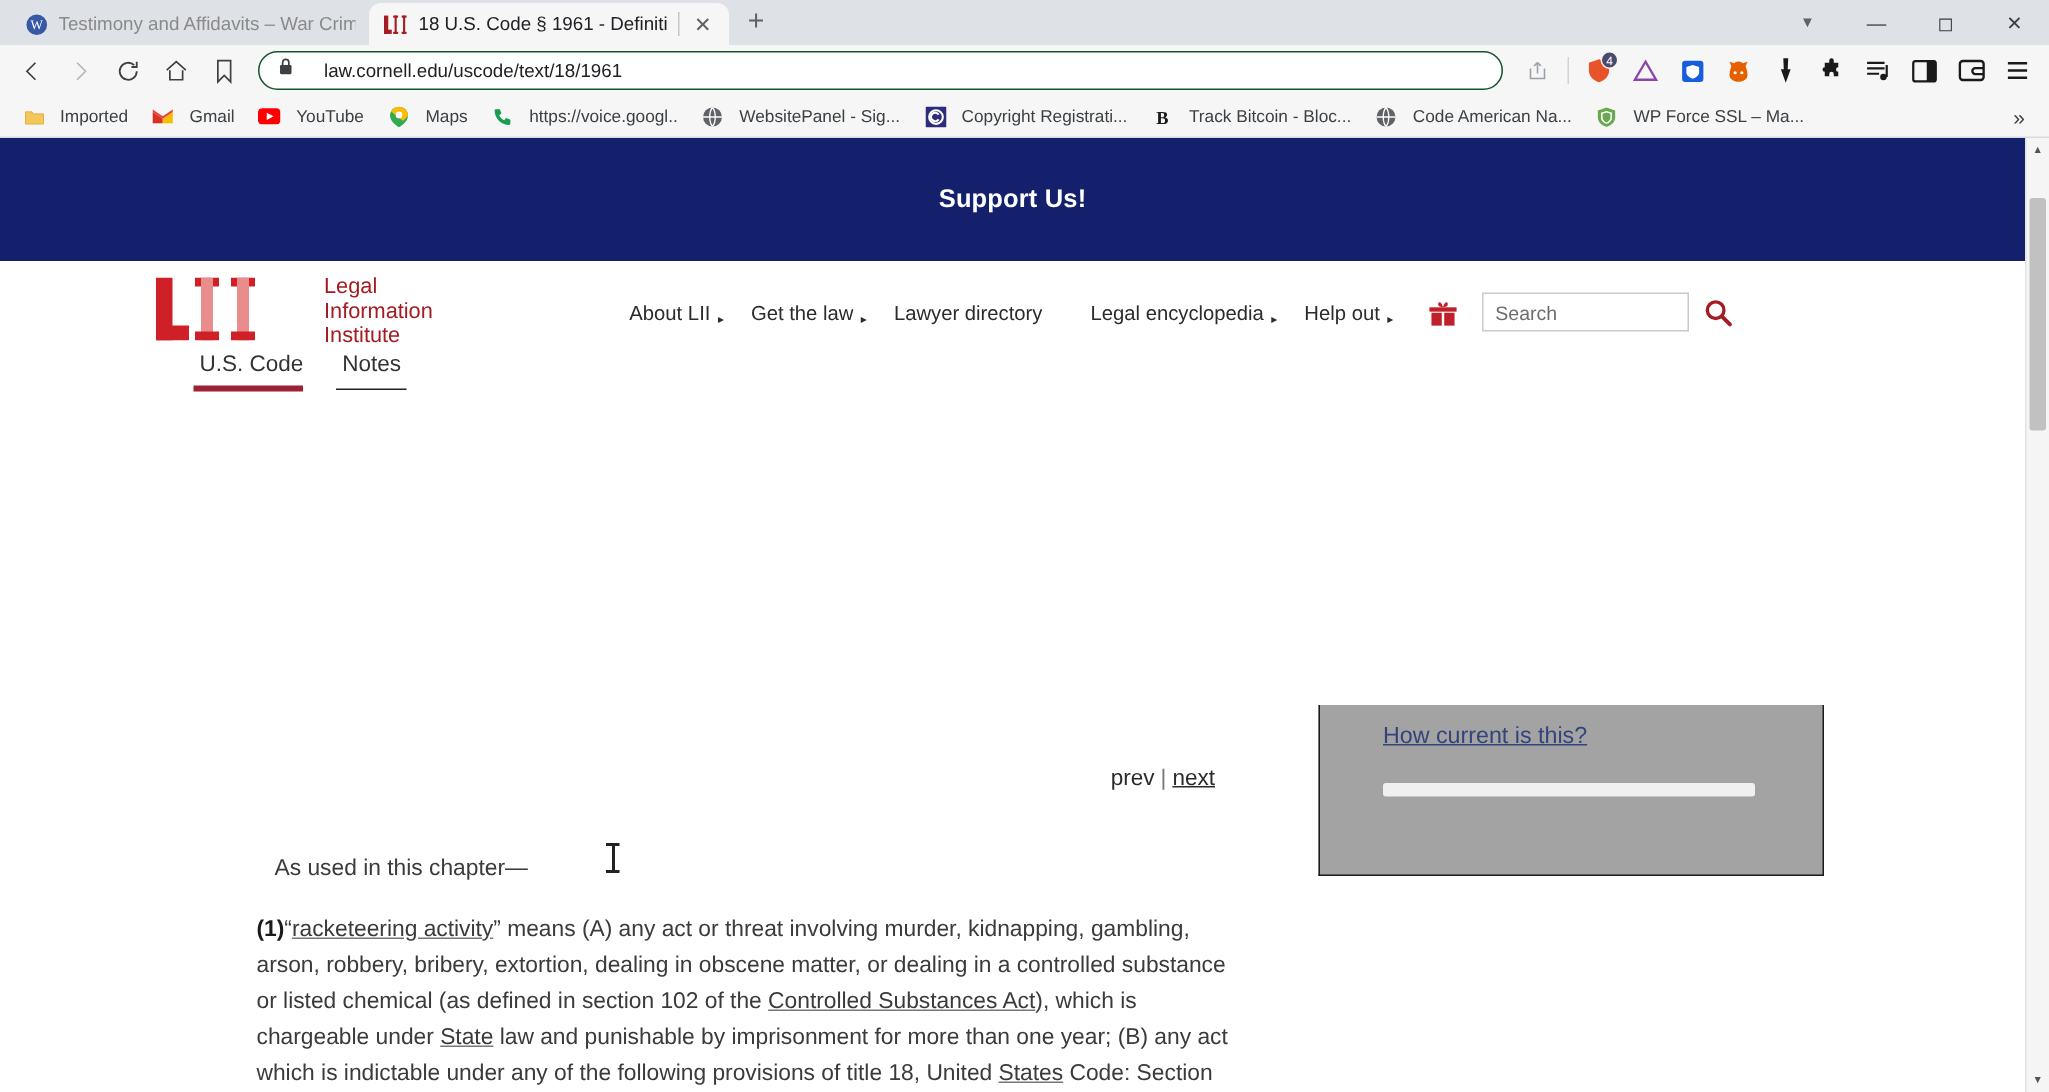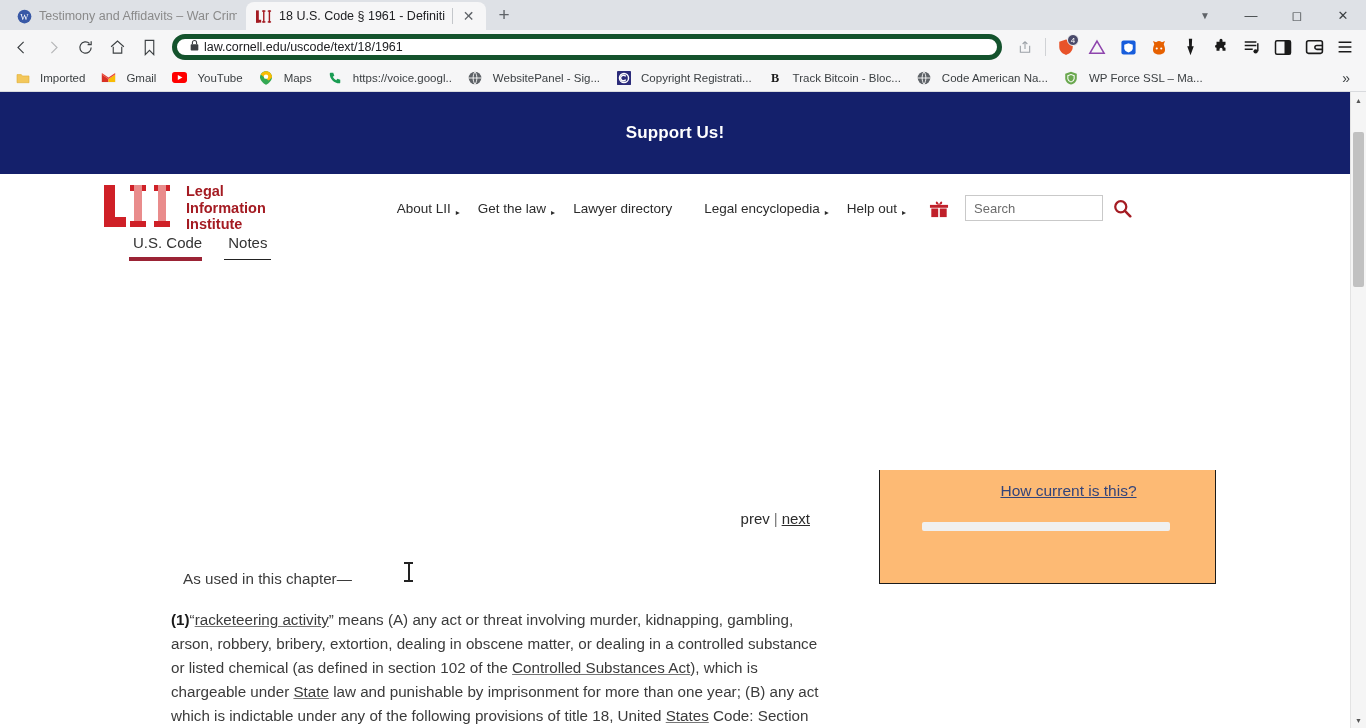--- a/index.html
+++ b/index.html
@@ -49,22 +49,22 @@
   .toolbar {
     height: 34px; background: #f6f6f7; display:flex; align-items:center; padding: 0 6px; gap: 2px;
   }
   .tb-icon {
     width: 30px; height: 28px; display:flex; align-items:center; justify-content:center;
     color:#3c4043; flex:none;
   }
   .tb-icon.disabled { opacity: .35; }
   .omnibox {
     flex: 1 1 auto; height: 26px; background:#fff; border-radius: 13px;
-    display:flex; align-items:center; gap: 4px; padding: 0 12px; margin: 0 6px;
-    border: 5px solid #14532d;
+    display:flex; align-items:center; gap: 20px; padding: 0 12px; margin: 0 6px;
+    border: 1px solid #14532d;
   }
   .omnibox .url { font-size: 12.5px; color:#202124; white-space:nowrap; overflow:hidden; }
   .tb-right { display:flex; align-items:center; gap:1px; flex:none; }
   .ext-icon { width: 30px; height: 28px; display:flex; align-items:center; justify-content:center; position:relative; }
   .ext-badge {
     position:absolute; top:1px; right:2px; background:#4a4a6a; color:#fff; font-size:8px;
     border-radius:50%; width:12px; height:12px; display:flex; align-items:center; justify-content:center;
     border:1px solid #f6f6f7;
   }
   .vsep { width:1px; height:18px; background:#d0d2d5; margin:0 4px; }
@@ -88,21 +88,21 @@
     background:#14206b; height: 82px; display:flex; align-items:center; justify-content:center;
   }
   .support-bar .txt { color:#fff; font-size: 17px; font-weight: 700; letter-spacing:.1px; }
 
   .site-header {
     height: 68px; display:flex; align-items:center; padding-left: 104px; padding-right: 20px;
     background:#fff;
   }
   .logo { display:flex; align-items:center; gap: 12px; flex:none; }
   .logo-mark { display:block; }
-  .logo-text { font-size: 14.5px; font-weight:700; color:#a41b22; line-height: 1.16; }
+  .logo-text { font-size: 14.5px; font-weight:400; color:#a41b22; line-height: 1.16; margin-left: 30px; }
   nav.main-nav {
     display:flex; align-items:center; gap: 0px; margin-left: 122px; flex: none;
   }
   .nav-item {
     font-size: 13.5px; color:#2b2b2b; padding: 0 9px; white-space:nowrap;
     display:flex; align-items:flex-end; gap:5px;
   }
   .nav-caret { font-size: 8px; color:#2b2b2b; line-height:1; position:relative; top:1px; }
   .gift { margin-left: 14px; display:flex; align-items:center; }
   .search-wrap { display:flex; align-items:center; margin-left: 16px; gap: 10px; }
@@ -139,21 +139,21 @@
     position:absolute; left: 171px; top: 325px; width: 648px;
     font-size: 15.2px; line-height: 24px; color: #3b3b3b;
   }
   .body-col p { margin-bottom: 17px; }
   .lead { text-indent: 12px; }
   .body-col b { color:#1a1a1a; font-weight:700; }
   .ul { text-decoration: underline; text-decoration-color:#777; }
 
   .side-card {
     position:absolute; left: 879px; top: 228px; width: 337px; height: 114px;
-    border:1px solid #1b1b1b; border-top:none; background:#fdba74; padding: 12px 0 0 42px; text-align: center;
+    border:1px solid #1b1b1b; border-top:none; background:#a3a3a3; padding: 12px 0 0 42px;
   }
   .side-card .lnk {
     font-size: 15.5px; color:#33447a; text-decoration: underline; display:inline-block;
   }
   .side-card .ghost {
     margin-top: 22px; width: 248px; height: 9px; background:#f0f0f0; border-radius:2px;
   }
 
   .cursor-ibeam {
     position:absolute; left: 404px; top: 320px; width: 9px; height: 20px;

